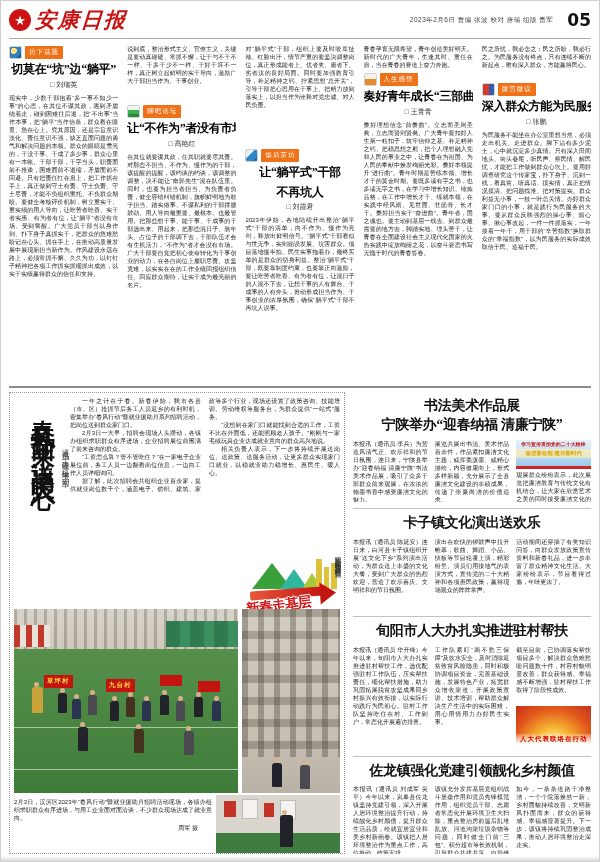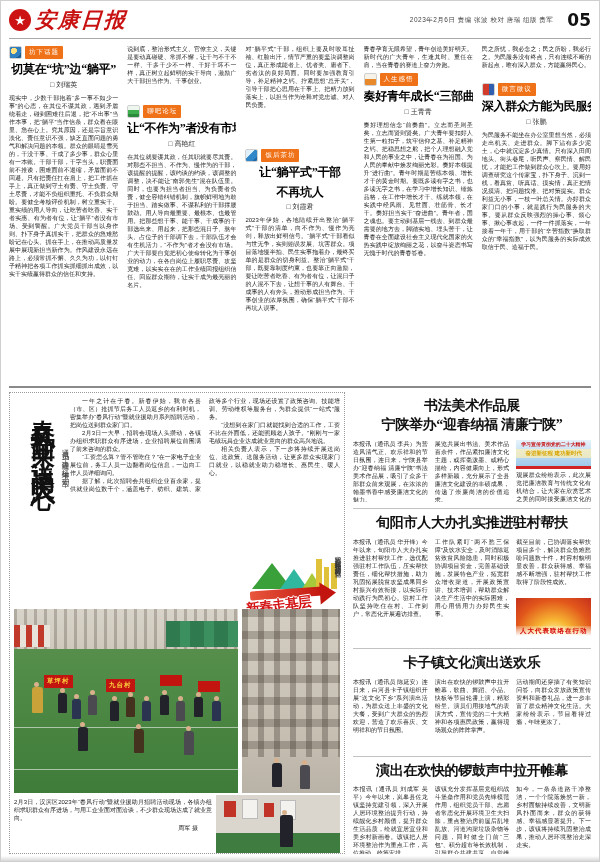--- a/index.html
+++ b/index.html
@@ -285,45 +285,45 @@
           <div class="r-c">
             <div class="banner-blue">
               <div class="bb-l1">学习宣传贯彻党的二十大精神</div>
               <div class="bb-l2">奋进新征程 建功新时代</div>
             </div>
             <span>观展群众纷纷表示，此次展览把廉洁教育与传统文化有机结合，让大家在欣赏艺术之美的同时接受廉洁文化的熏陶，受到了一次深刻的党风廉政教育。</span>
           </div>
         </div>
       </div>
 
+      <div class="r-art a3">
+        <div class="r-head">卡子镇文化演出送欢乐</div>
+        <div class="r-cols">
+          <div class="r-c">本报讯（通讯员 陈延安）连日来，白河县卡子镇组织开展“送文化下乡”系列演出活动，为群众送上丰盛的文化大餐，受到广大群众的热烈欢迎，营造了欢乐喜庆、文明祥和的节日氛围。</div>
+          <div class="r-c">演出在欢快的锣鼓声中拉开帷幕，歌曲、舞蹈、小品、快板等节目轮番上演，精彩纷呈。演员们用接地气的表演方式，宣传党的二十大精神和各项惠民政策，赢得现场观众的阵阵掌声。</div>
+          <div class="r-c">活动期间还穿插了有奖知识问答，向群众发放政策宣传资料和新春礼品，进一步丰富了群众精神文化生活。大家纷纷表示，节目看得过瘾，年味更浓了。</div>
+        </div>
+      </div>
+
       <div class="r-art a2">
         <div class="r-head">旬阳市人大办扎实推进驻村帮扶</div>
         <div class="r-cols">
           <div class="r-c">本报讯（通讯员 华开锋）今年以来，旬阳市人大办扎实推进驻村帮扶工作，选优配强驻村工作队伍，压实帮扶责任，细化帮扶措施，助力巩固拓展脱贫攻坚成果同乡村振兴有效衔接，以实际行动践行为民初心。驻村工作队坚持吃住在村、工作到户，常态化开展遍访排查。</div>
           <div class="r-c">工作队紧盯“两不愁三保障”及饮水安全，及时消除返贫致贫风险隐患，同时积极协调项目资金，完善基础设施，发展特色产业，拓宽群众增收渠道，开展政策宣讲、技术培训，帮助群众解决生产生活中的实际困难，用心用情用力办好民生实事。</div>
           <div class="r-c">
             <div class="a2-c3-text">截至目前，已协调落实帮扶项目多个，解决群众急难愁盼问题数十件，村容村貌明显改善，群众获得感、幸福感不断增强，驻村帮扶工作取得了阶段性成效。</div>
             <div class="banner-red">
               <div class="br-text">人大代表联络在行动</div>
             </div>
           </div>
         </div>
       </div>
 
-      <div class="r-art a3">
-        <div class="r-head">卡子镇文化演出送欢乐</div>
-        <div class="r-cols">
-          <div class="r-c">本报讯（通讯员 陈延安）连日来，白河县卡子镇组织开展“送文化下乡”系列演出活动，为群众送上丰盛的文化大餐，受到广大群众的热烈欢迎，营造了欢乐喜庆、文明祥和的节日氛围。</div>
-          <div class="r-c">演出在欢快的锣鼓声中拉开帷幕，歌曲、舞蹈、小品、快板等节目轮番上演，精彩纷呈。演员们用接地气的表演方式，宣传党的二十大精神和各项惠民政策，赢得现场观众的阵阵掌声。</div>
-          <div class="r-c">活动期间还穿插了有奖知识问答，向群众发放政策宣传资料和新春礼品，进一步丰富了群众精神文化生活。大家纷纷表示，节目看得过瘾，年味更浓了。</div>
-        </div>
-      </div>
-
       <div class="r-art a4">
-        <div class="r-head">演出在欢快的锣鼓声中拉开帷幕</div>
+        <div class="r-head">佐龙镇强化党建引领靓化乡村颜值</div>
         <div class="r-cols">
           <div class="r-c">本报讯（通讯员 刘成军 吴平）今年以来，岚皋县佐龙镇坚持党建引领，深入开展人居环境整治提升行动，持续靓化乡村颜值，提升群众生活品质，绘就宜居宜业和美乡村新画卷。该镇把人居环境整治作为重点工作，高位推动、统筹安排。</div>
           <div class="r-c">该镇充分发挥基层党组织战斗堡垒作用和党员先锋模范作用，组织党员干部、志愿者常态化开展环境卫生大扫除，重点整治房前屋后乱堆乱放、河道沟渠垃圾杂物等问题，同时健全门前“三包”、积分超市等长效机制，引导群众共建共享、自觉维护。</div>
           <div class="r-c">如今，一条条道路干净整洁，一个个院落焕然一新，乡村面貌持续改善，文明新风扑面而来，群众的获得感、幸福感显著提升。下一步，该镇将持续巩固整治成果，推动人居环境整治走深走实。</div>
         </div>
       </div>
 
     </div>
   </div>
 

